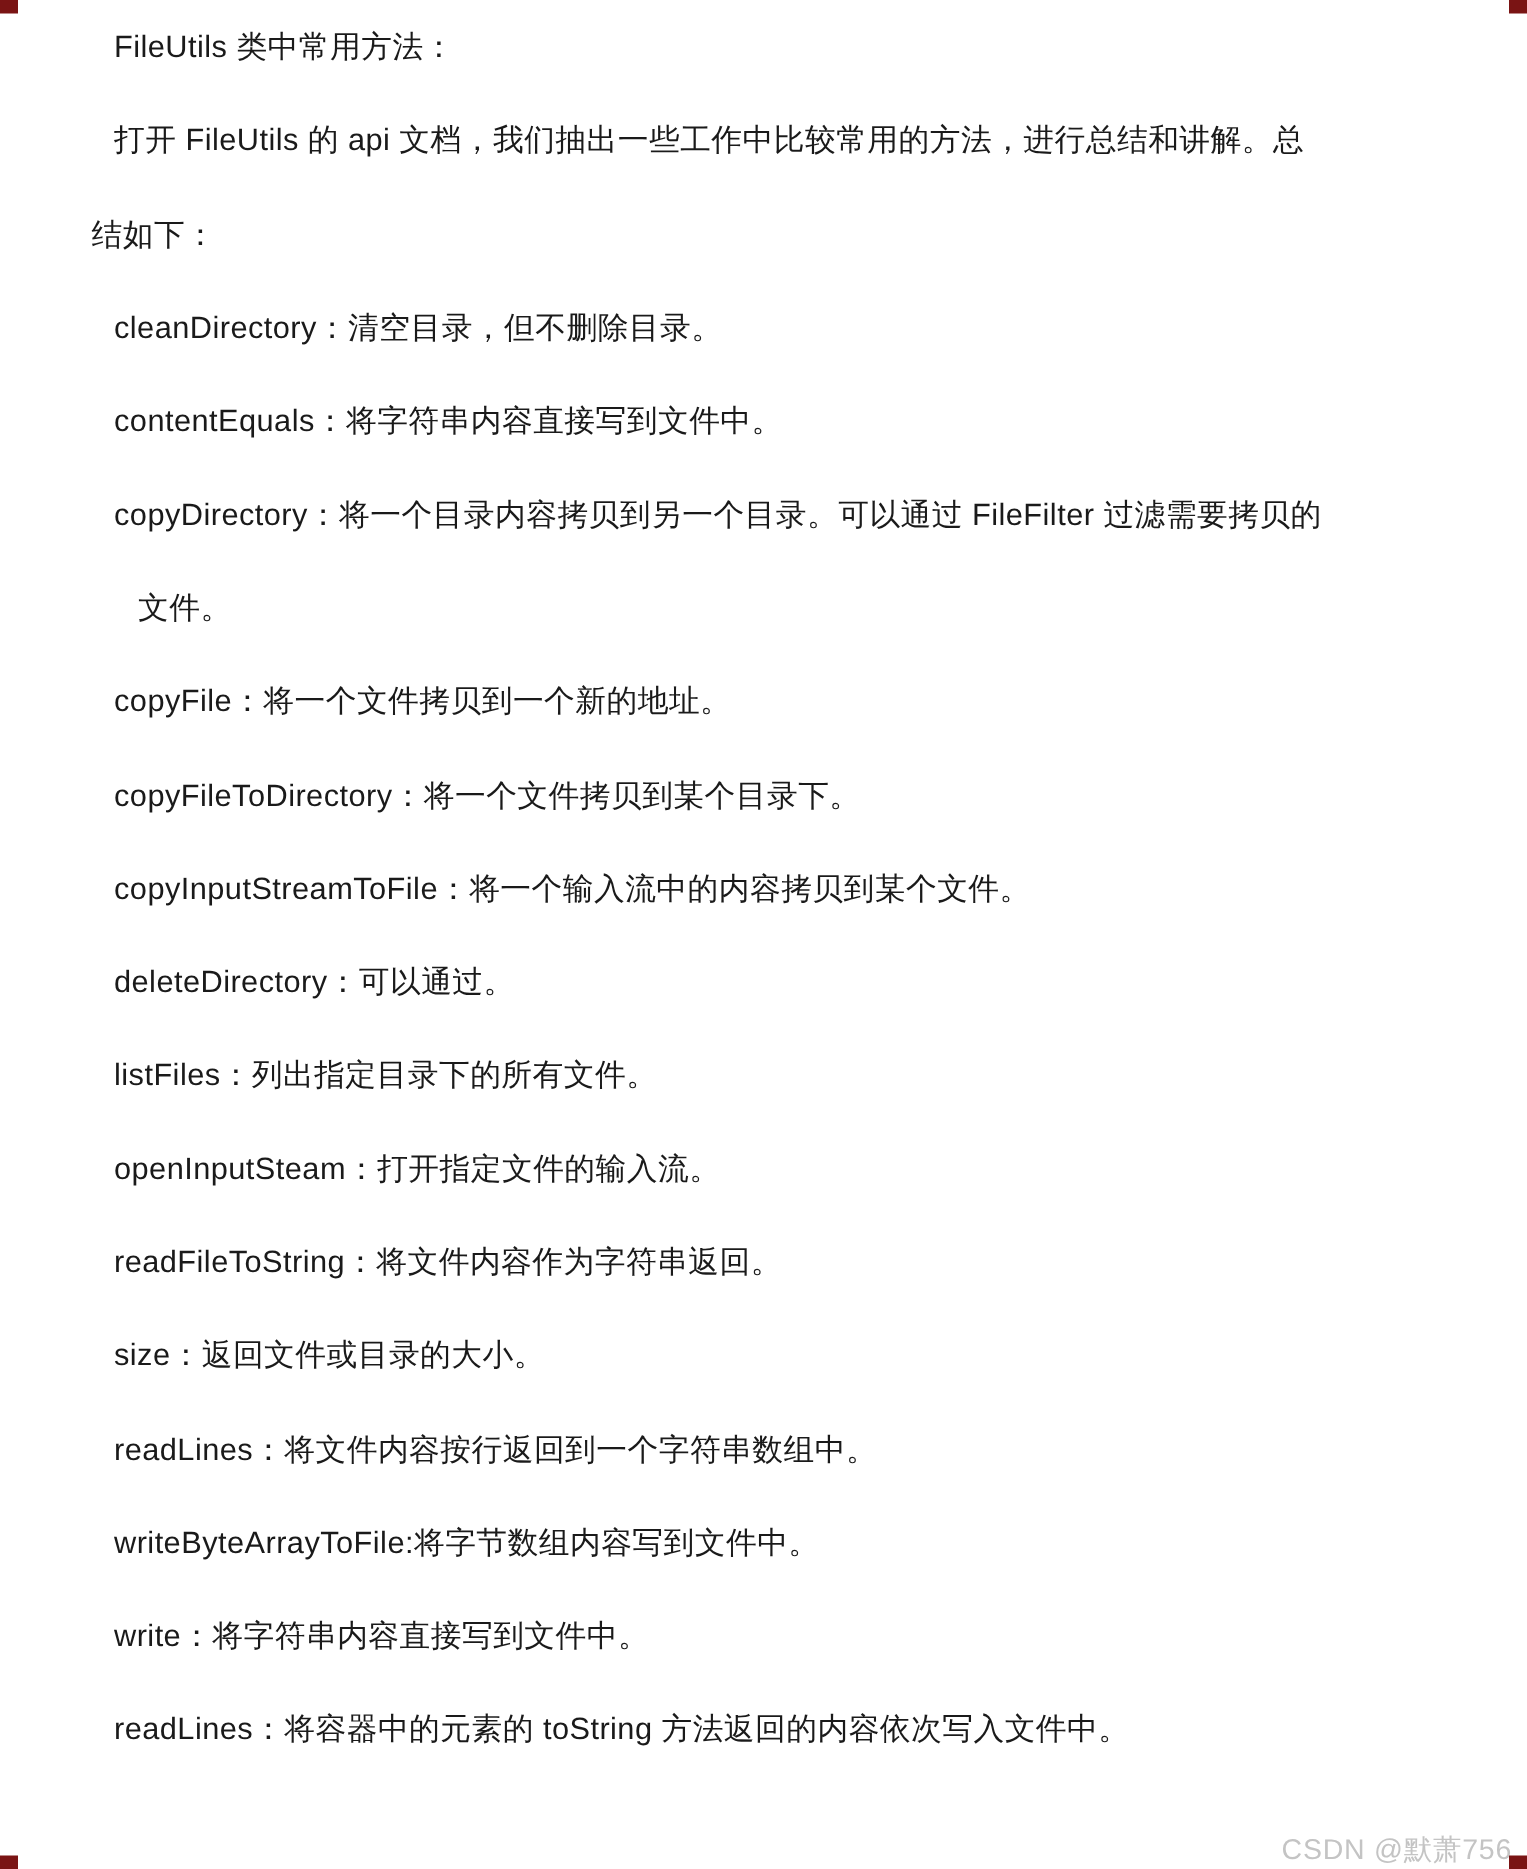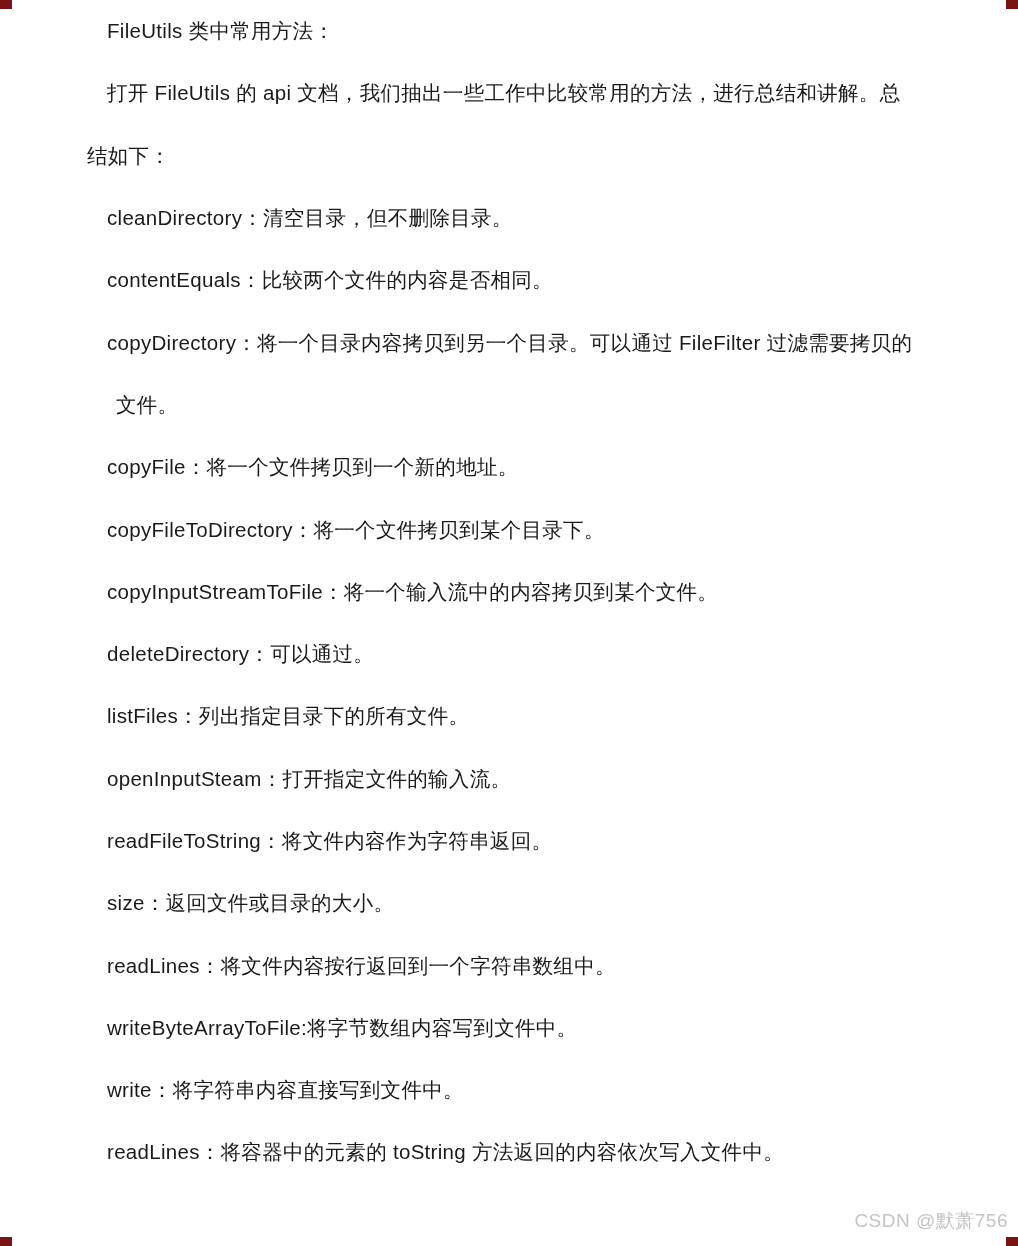--- a/index.html
+++ b/index.html
@@ -24,29 +24,29 @@
   }
   .line {
     height: 62.3px;
     display: flex;
     align-items: center;
     font-size: 20.5px;
     white-space: pre;
     letter-spacing: 0.3px;
   }
   
-  .in1 { padding-left: 107px; }
+  .in1 { padding-left: 76px; }
   
-  .in0 { padding-left: 87px; }
+  .in0 { padding-left: 61px; }
   
-  .in2 { padding-left: 116px; }
+  .in2 { padding-left: 92px; }
   .watermark {
     position: absolute;
     right: 10px;
-    bottom: 12px;
+    bottom: 0;
     font-size: 19px;
     color: #c4c4c4;
     letter-spacing: 0.5px;
     text-shadow: 1px 1px 0 #ffffff;
   }
   .corner {
     position: absolute;
     width: 12px;
     height: 9px;
     background: #7a1414;
@@ -57,21 +57,21 @@
   .corner.br { bottom: 0; right: 0; }
 </style>
 </head>
 <body>
 
 <div class="doc">
   <div class="line in1">FileUtils 类中常用方法：</div>
   <div class="line in1">打开 FileUtils 的 api 文档，我们抽出一些工作中比较常用的方法，进行总结和讲解。总</div>
   <div class="line in0">结如下：</div>
   <div class="line in1">cleanDirectory：清空目录，但不删除目录。</div>
-  <div class="line in1">contentEquals：比较两个文件的内容是否相同。</div>
+  <div class="line in1">contentEquals：将字符串内容直接写到文件中。</div>
   <div class="line in1">copyDirectory：将一个目录内容拷贝到另一个目录。可以通过 FileFilter 过滤需要拷贝的</div>
   <div class="line in2">文件。</div>
   <div class="line in1">copyFile：将一个文件拷贝到一个新的地址。</div>
   <div class="line in1">copyFileToDirectory：将一个文件拷贝到某个目录下。</div>
   <div class="line in1">copyInputStreamToFile：将一个输入流中的内容拷贝到某个文件。</div>
   <div class="line in1">deleteDirectory：可以通过。</div>
   <div class="line in1">listFiles：列出指定目录下的所有文件。</div>
   <div class="line in1">openInputSteam：打开指定文件的输入流。</div>
   <div class="line in1">readFileToString：将文件内容作为字符串返回。</div>
   <div class="line in1">size：返回文件或目录的大小。</div>

